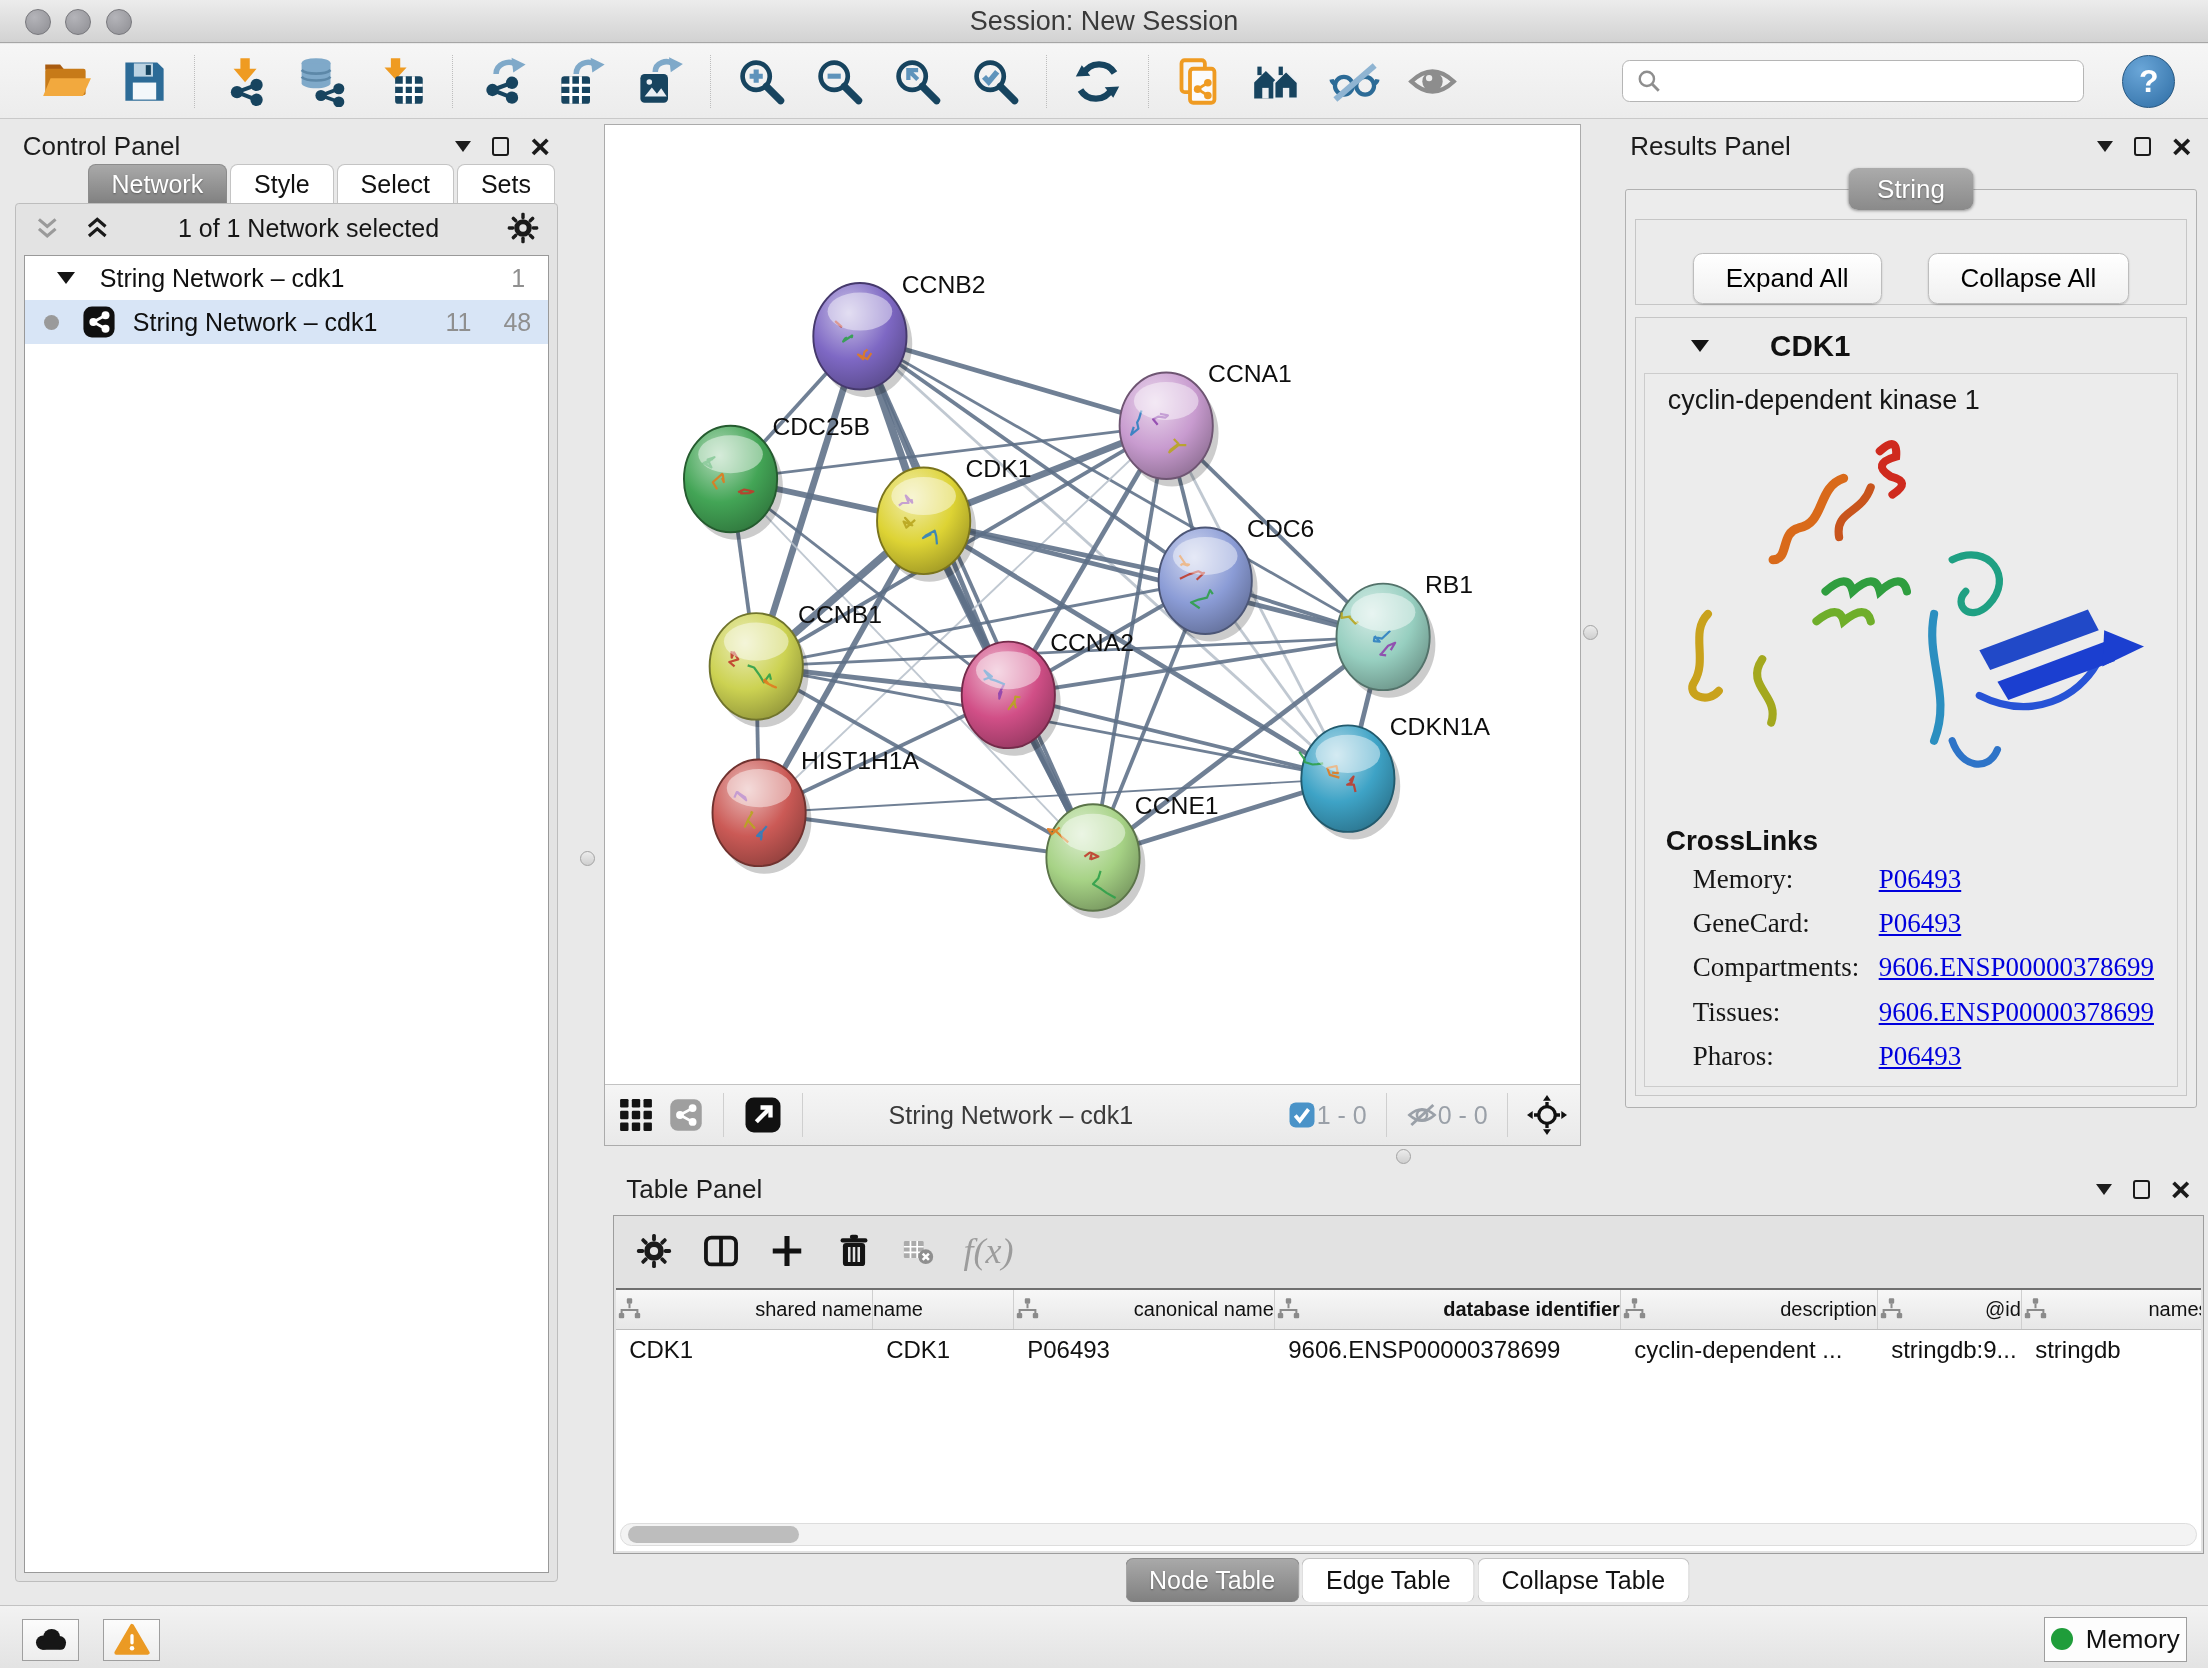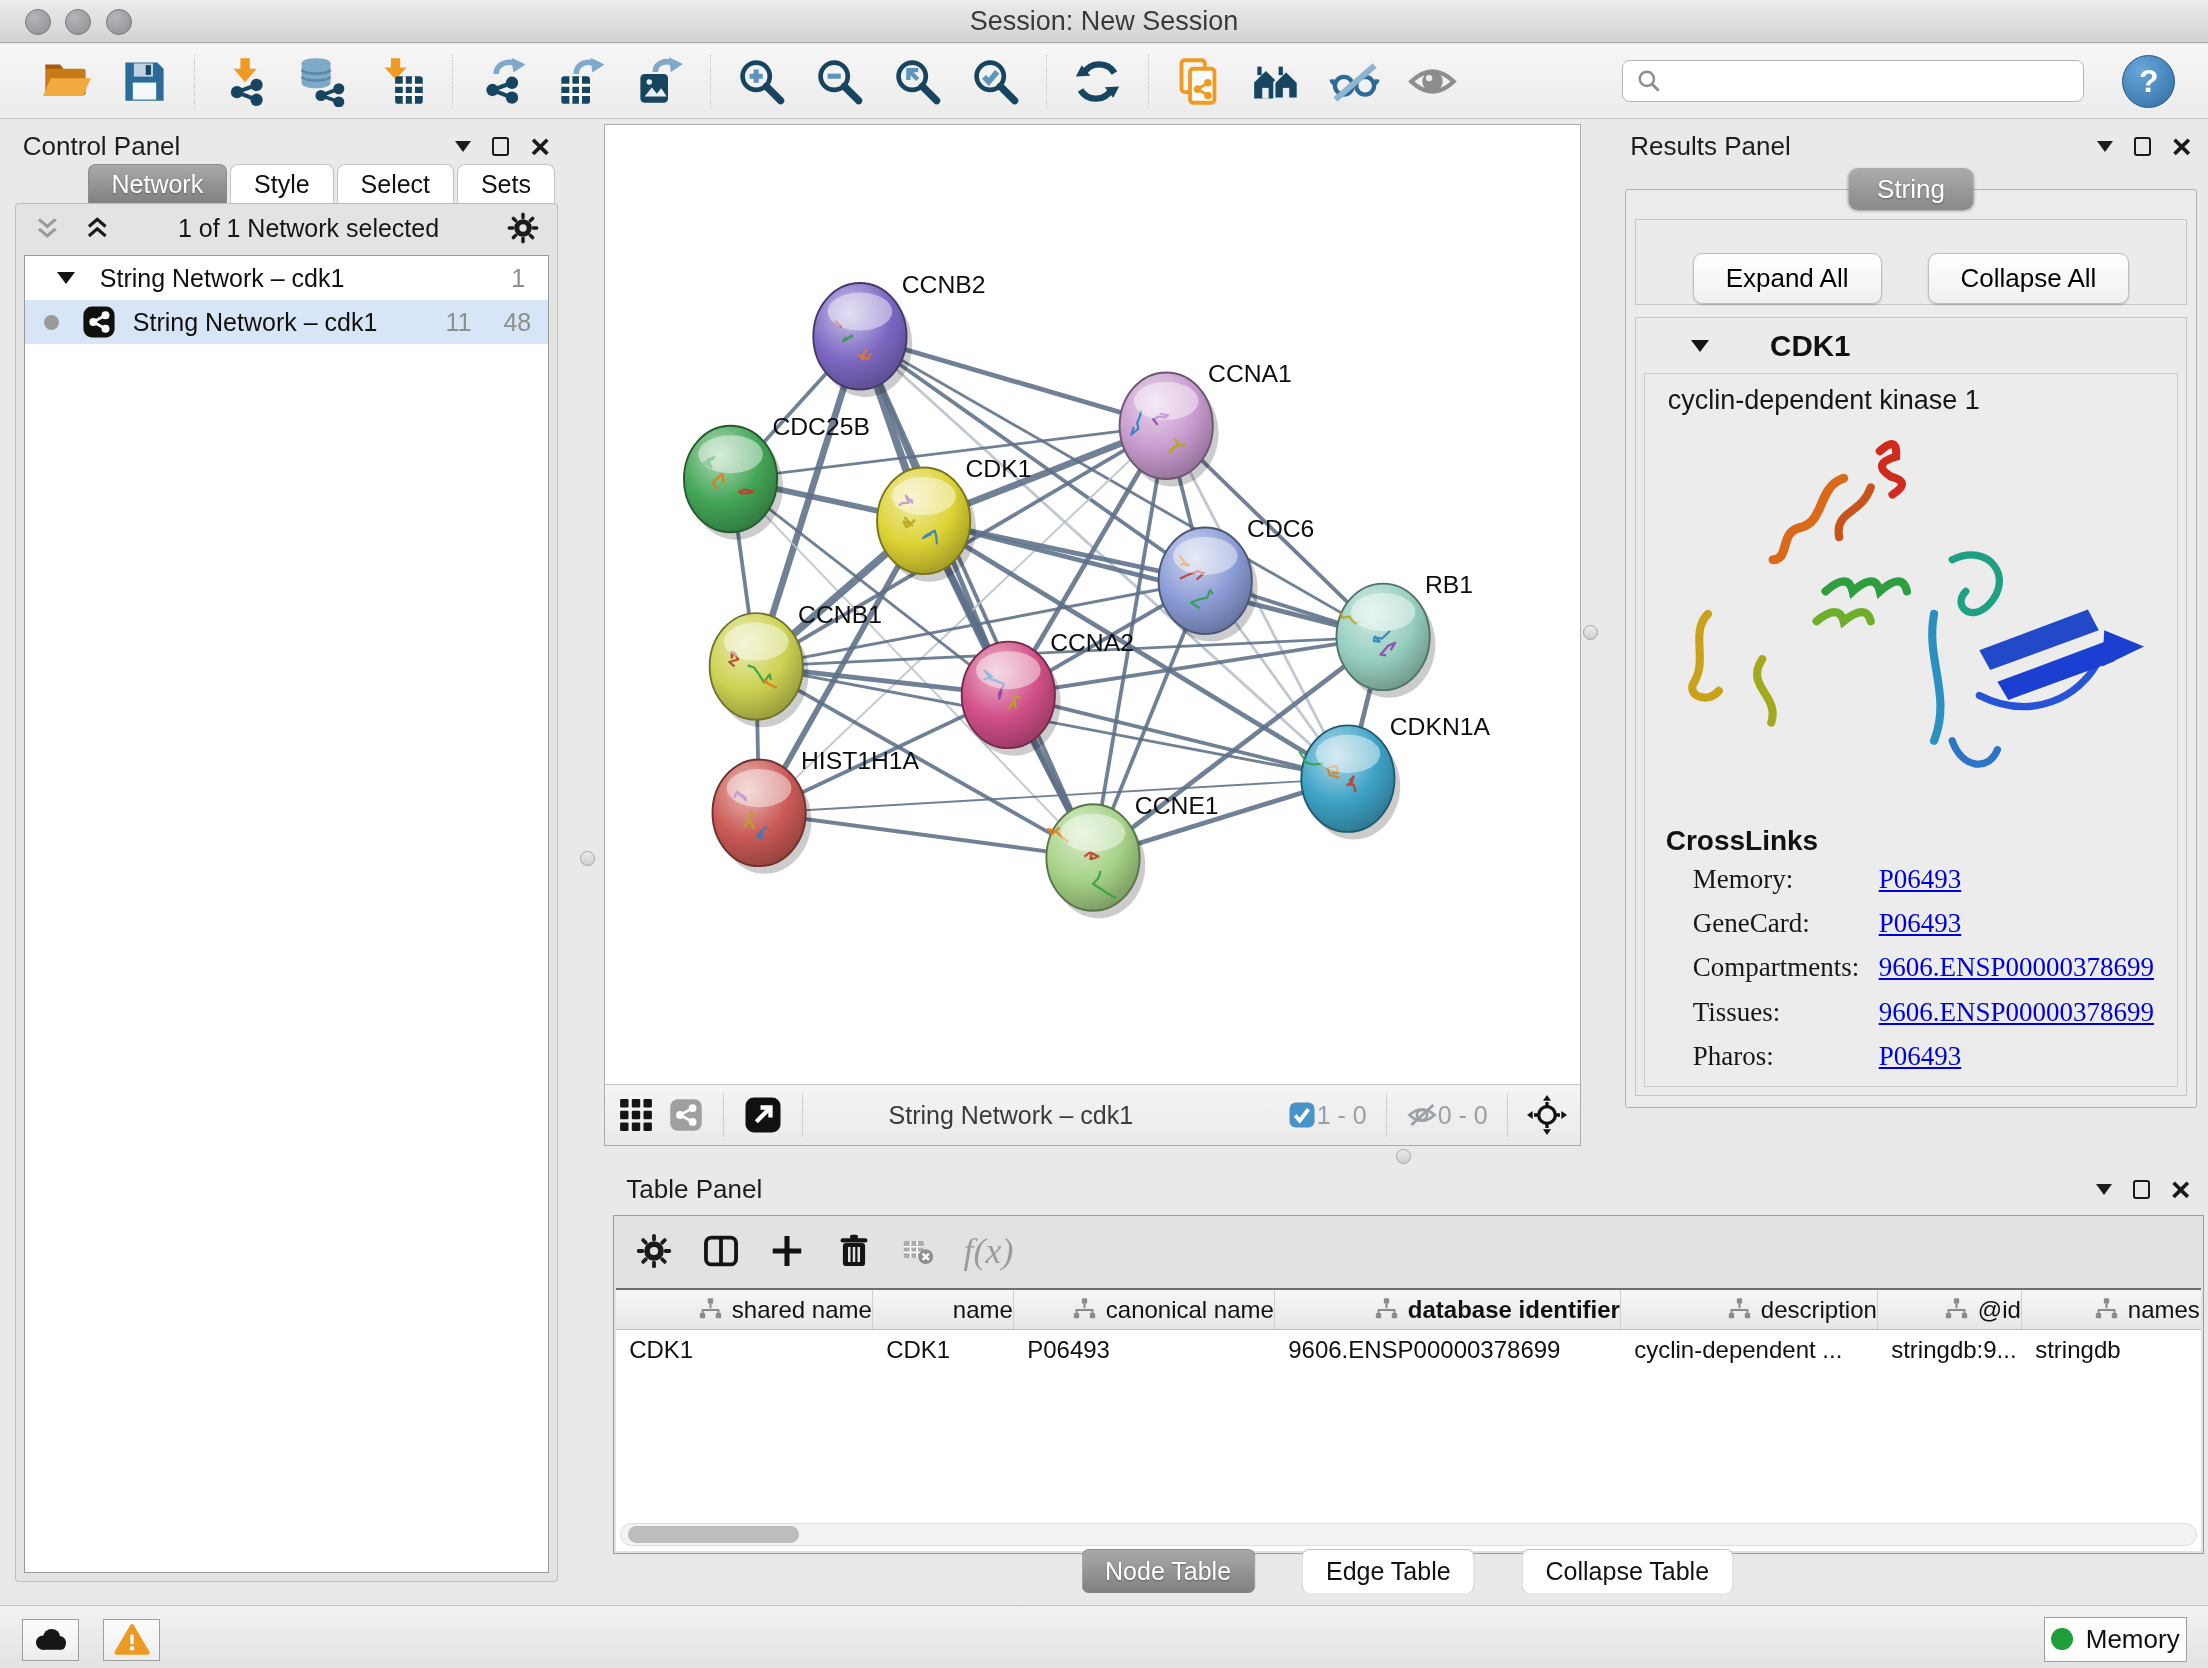--- a/index.html
+++ b/index.html
@@ -105,29 +105,29 @@
   .tp { position:absolute; left:613px; top:1169px; width:1591px; height:433px; }
   .tp-card { position:absolute; top:46px; left:0; right:0; height:339px; background:#e2e2e2;
     border:1.9px solid #9d9d9d; }
   .tp-toolbar { height:70px; display:flex; align-items:center; gap:28.5px; padding-left:21px; }
   .tp-toolbar .ticon { display:flex; align-items:center; justify-content:center; }
   .fx { font-family:"Liberation Serif", serif; font-style:italic; font-size:36px; color:#9c9c9c; }
   .tp-table { position:absolute; top:72px; left:1.9px; right:1.9px; bottom:1.9px; background:#fff;
     border-top:2.9px solid #6f6f6f; overflow:hidden; }
   .thead { display:flex; height:40px; background:linear-gradient(#f7f7f7,#e7e7e7);
     border-bottom:1px solid #bdbdbd; }
-  .th { display:flex; align-items:center; justify-content:flex-end; gap:7.6px; font-size:24px; color:#111;
+  .th { display:flex; align-items:center; justify-content:space-between; gap:7.6px; font-size:20px; color:#111;
     border-right:1px solid #cfcfcf; flex:0 0 auto; overflow:hidden; white-space:nowrap; }
   .trow { display:flex; height:40px; align-items:center; font-size:24px; color:#111; }
   .td { padding-left:13.3px; flex:0 0 auto; white-space:nowrap; overflow:hidden; }
   .hscroll { position:absolute; left:3.8px; right:3.8px; bottom:4.8px; height:23px; background:#f3f3f3;
     border:1px solid #ddd; border-radius:11.4px; }
   .hthumb { position:absolute; left:7.6px; top:1.9px; width:171px; height:17px; background:#bdbdbd;
     border-radius:8.6px; }
-  .tp-tabs { position:absolute; bottom:9px; left:50%; transform:translateX(-50%); display:flex;gap:44px; }
+  .tp-tabs { position:absolute; bottom:0; left:50%; transform:translateX(-50%); display:flex; }
   .tp-tabs .tab { border-radius:7.6px; height:44px; }
 
   
   .sb { position:absolute; left:0; right:0; bottom:0; height:63px;
     background:linear-gradient(#f2f2f2,#e3e3e3); border-top:1px solid #c2c2c2; }
   .sb-btn { position:absolute; top:13.3px; width:57px; height:42px;
     background:linear-gradient(#fcfcfc,#ededed); border:1.9px solid #9f9f9f;
     display:flex; align-items:center; justify-content:center; }
   .mem { position:absolute; right:21px; top:10.5px; width:143px; height:45px; background:#fdfdfd;
     border:1.9px solid #9e9e9e; display:flex; align-items:center; justify-content:center; gap:12.4px;

